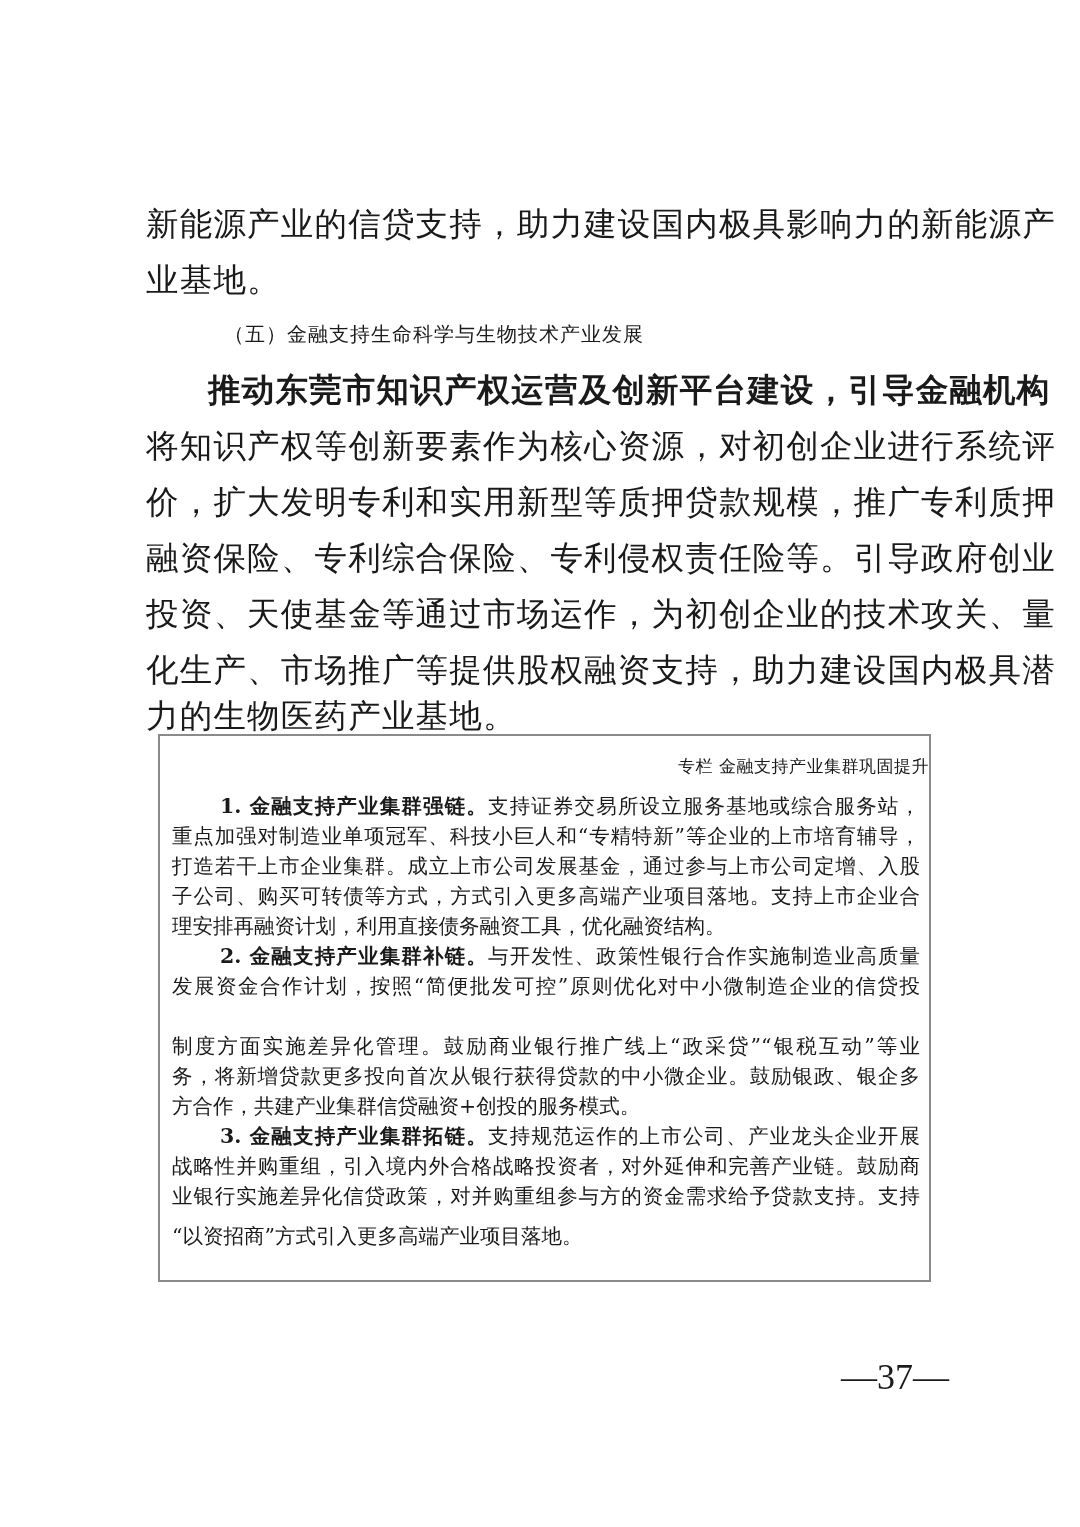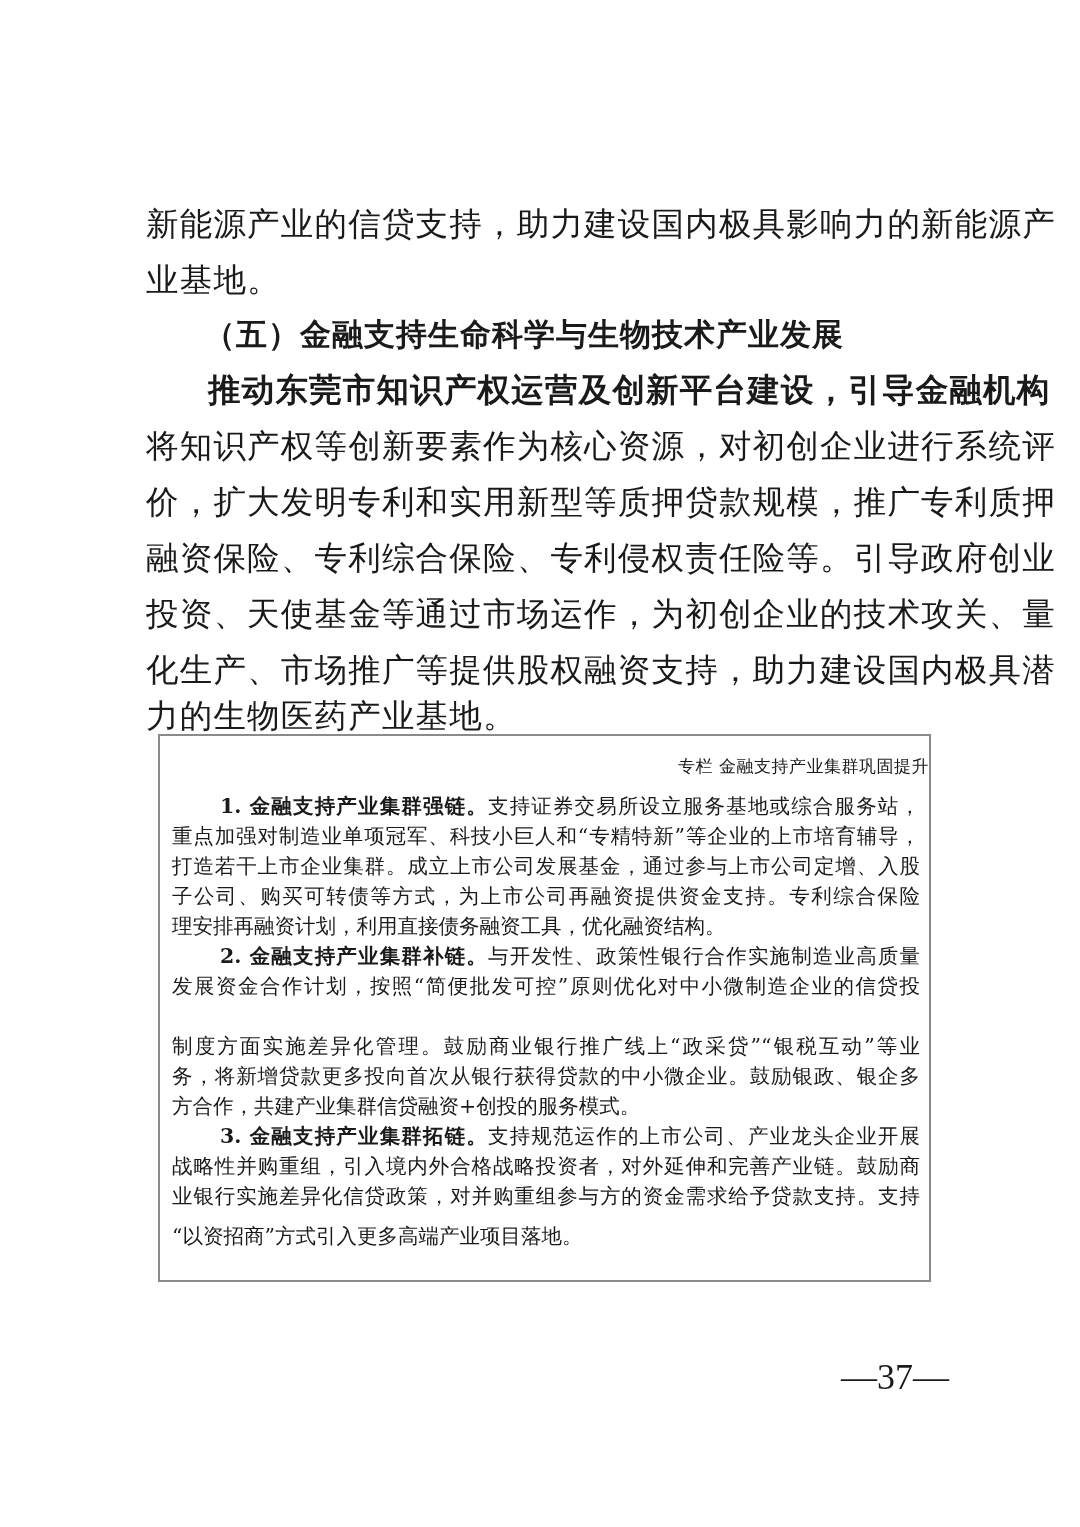--- a/index.html
+++ b/index.html
@@ -8,22 +8,22 @@
     font-family: "DejaVu Serif", "Liberation Serif", serif; color: #1a1a1a;
   }
   .page { position: absolute; left: 0; top: 0; width: 1080px; height: 1527px; margin-top: 16px; }
   .line {
     position: absolute; left: 146px; width: 790px;
     font-size: 32.5px; line-height: 40px; white-space: nowrap;
     letter-spacing: 1.2px; text-align: justify; text-align-last: justify;
   }
   .line.last { text-align-last: left; }
   .heading {
-    position: absolute; left: 204px; font-size: 31px; line-height: 40px;
-    font-family: "DejaVu Sans", "Liberation Sans", sans-serif; font-weight: bold;
+    position: absolute; left: 224px; font-size: 20px; line-height: 40px;
+    font-family: "DejaVu Sans", "Liberation Sans", sans-serif; font-weight: normal;
     letter-spacing: 1px; white-space: nowrap;
   }
   .box {
     position: absolute; left: 158px; top: 718px; width: 773px; height: 548px;
     border: 2px solid #8a8a8a; box-sizing: border-box;
   }
   .box-title {
     position: absolute; left: 0; right: 0; top: 16px; text-align: right;
     font-family: "DejaVu Sans", "Liberation Sans", sans-serif;
     font-size: 17px; line-height: 28px; letter-spacing: 0.5px;
@@ -61,21 +61,21 @@
   <div class="line last" style="top:680px;">力的生物医药产业基地。</div>
 
   <div class="box">
     <div class="box-title">专栏  金融支持产业集群巩固提升</div>
 
     <div class="bline first" style="top:56px;">
       <span class="lead">1. 金融支持产业集群强链。</span><span>支持证券交易所设立服务基地或综合服务站，</span>
     </div>
     <div class="bline" style="top:86px;">重点加强对制造业单项冠军、科技小巨人和“专精特新”等企业的上市培育辅导，</div>
     <div class="bline" style="top:116px;">打造若干上市企业集群。成立上市公司发展基金，通过参与上市公司定增、入股</div>
-    <div class="bline" style="top:146px;">子公司、购买可转债等方式，为上市公司再融资提供资金支持。专利综合保险</div>
+    <div class="bline" style="top:146px;">子公司、购买可转债等方式，方式引入更多高端产业项目落地。支持上市企业合</div>
     <div class="bline last" style="top:176px;">理安排再融资计划，利用直接债务融资工具，优化融资结构。</div>
 
     <div class="bline first" style="top:206px;">
       <span class="lead">2. 金融支持产业集群补链。</span><span>与开发性、政策性银行合作实施制造业高质量</span>
     </div>
     <div class="bline" style="top:236px;">发展资金合作计划，按照“简便批发可控”原则优化对中小微制造企业的信贷投</div>
     <div class="bline" style="top:296px;">制度方面实施差异化管理。鼓励商业银行推广线上“政采贷”“银税互动”等业</div>
     <div class="bline" style="top:326px;">务，将新增贷款更多投向首次从银行获得贷款的中小微企业。鼓励银政、银企多</div>
     <div class="bline last" style="top:356px;">方合作，共建产业集群信贷融资+创投的服务模式。</div>
 

